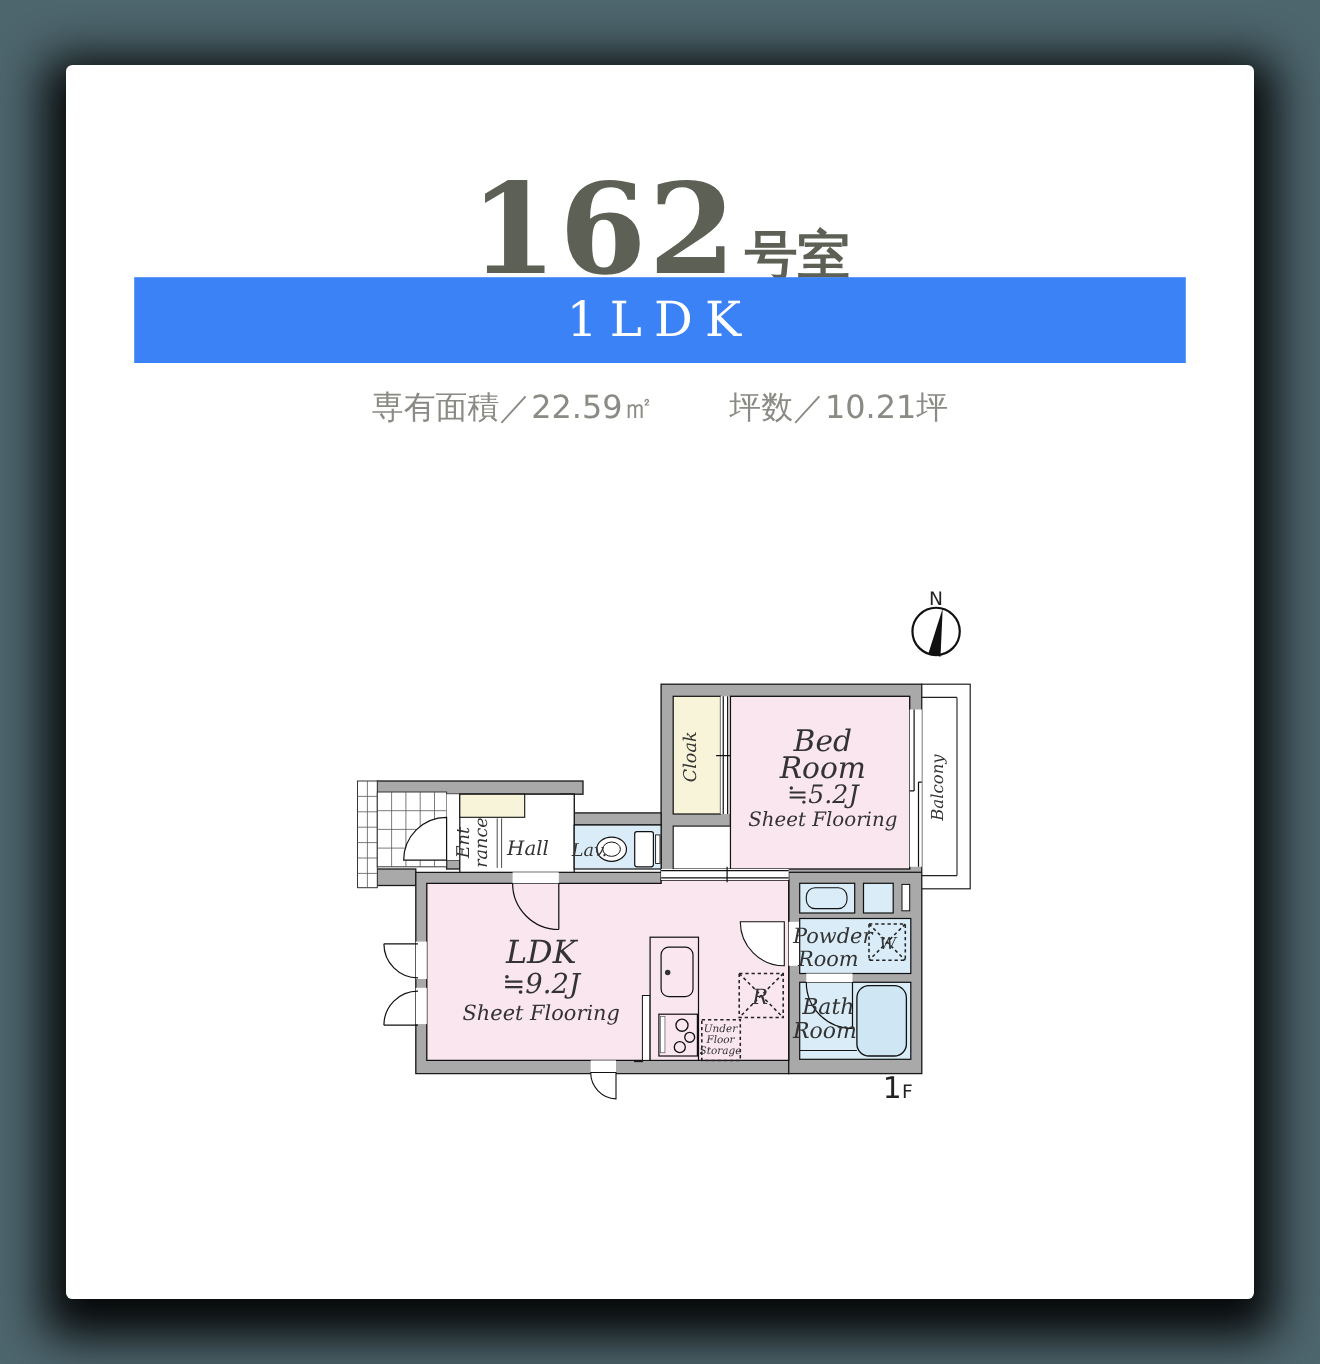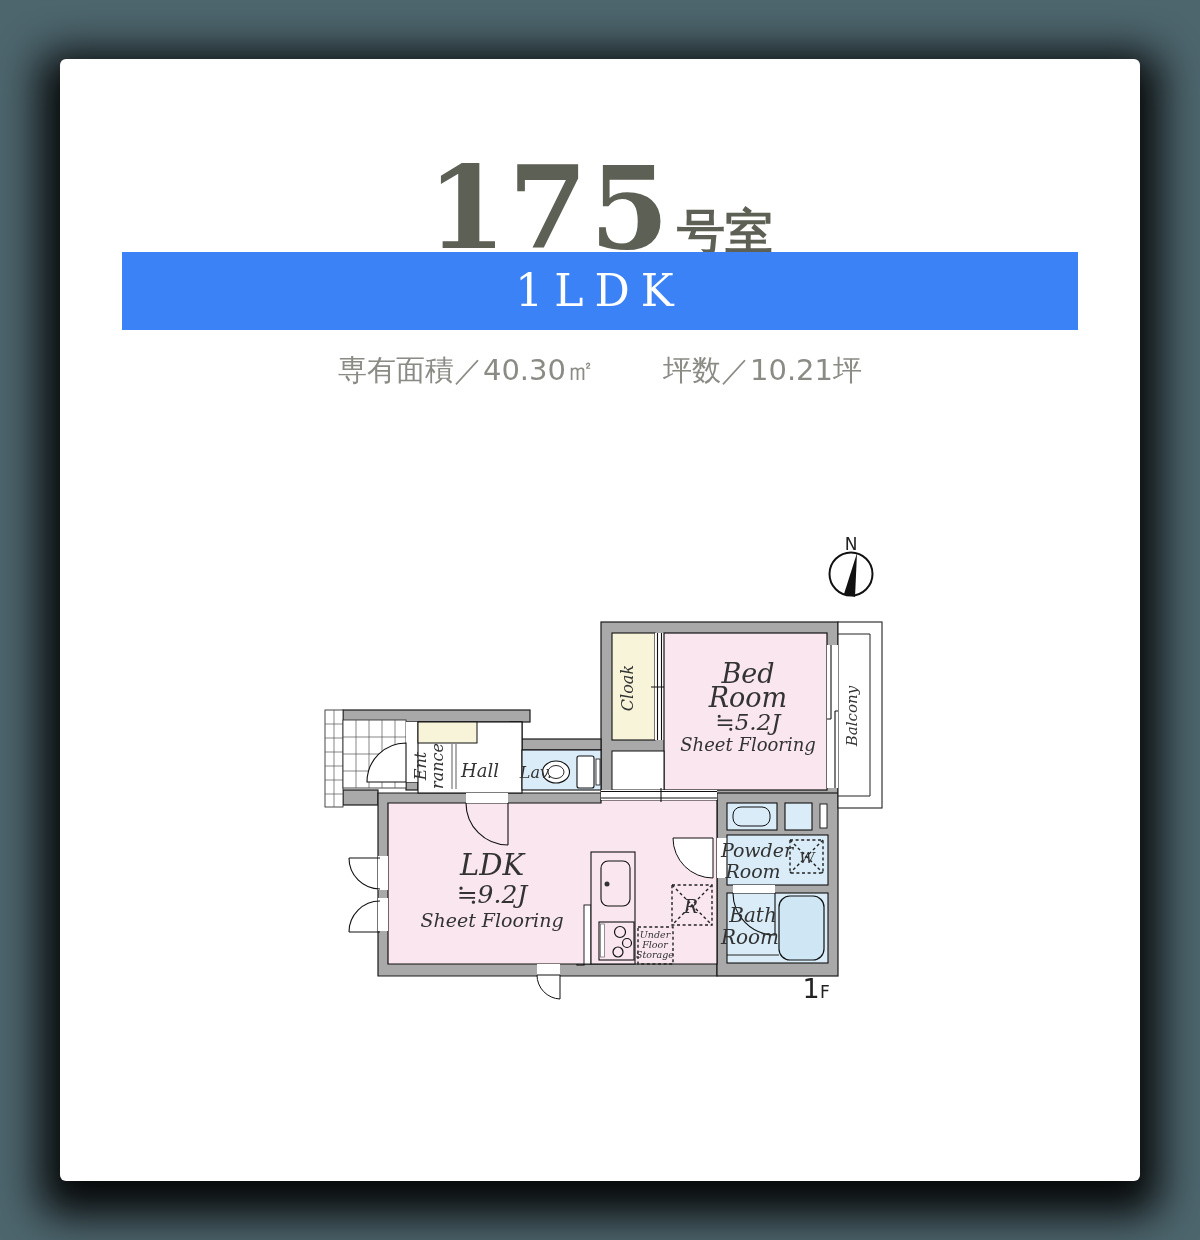--- a/index.html
+++ b/index.html
@@ -24,29 +24,29 @@
   .door{fill:none;stroke:#111;stroke-width:1.1;}
   .thin{stroke:#555;stroke-width:0.7;fill:none;}
 </style>
 </head>
 <body>
 
 <div class="stage" style="background: rgb(77, 101, 109);">
   <div class="card" style="background: rgb(255, 255, 255);">
 
     <h1 class="title" style="color: rgb(93, 96, 85);">
-      <span class="num">175</span><span class="suffix">号室</span>
+      <span class="num">162</span><span class="suffix">号室</span>
     </h1>
 
     <div class="band" style="background: #3b82f6;">
       <span>1LDK</span>
     </div>
 
     <div class="specs">
-      <span>専有面積／40.30㎡</span><span class="gap"></span><span>坪数／10.21坪</span>
+      <span>専有面積／22.59㎡</span><span class="gap"></span><span>坪数／10.21坪</span>
     </div>
 
     <svg class="plan" width="570" height="510" viewBox="320 520 570 510">
 
       <g stroke="#1a1a1a" stroke-width="1.2" fill="#a9a9a9">
         <rect x="601" y="622" width="237" height="178"></rect>
         <rect x="343" y="710" width="187" height="12"></rect>
         <rect x="510" y="722" width="12" height="28"></rect>
         <rect x="522" y="739" width="79" height="11"></rect>
         <rect x="343" y="790" width="35" height="15"></rect>

